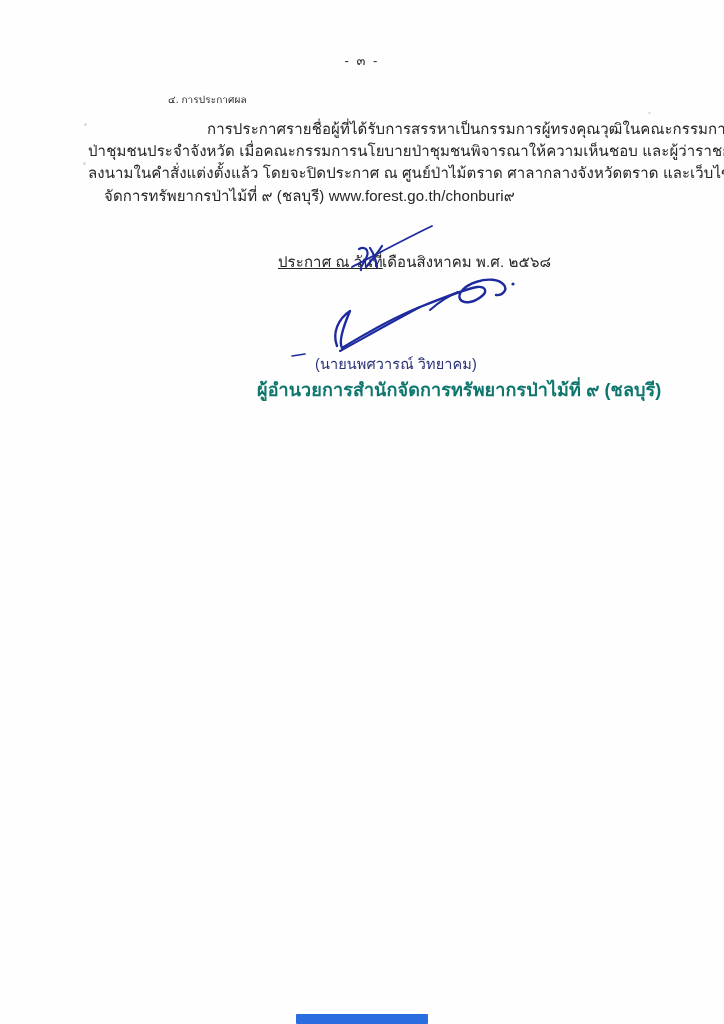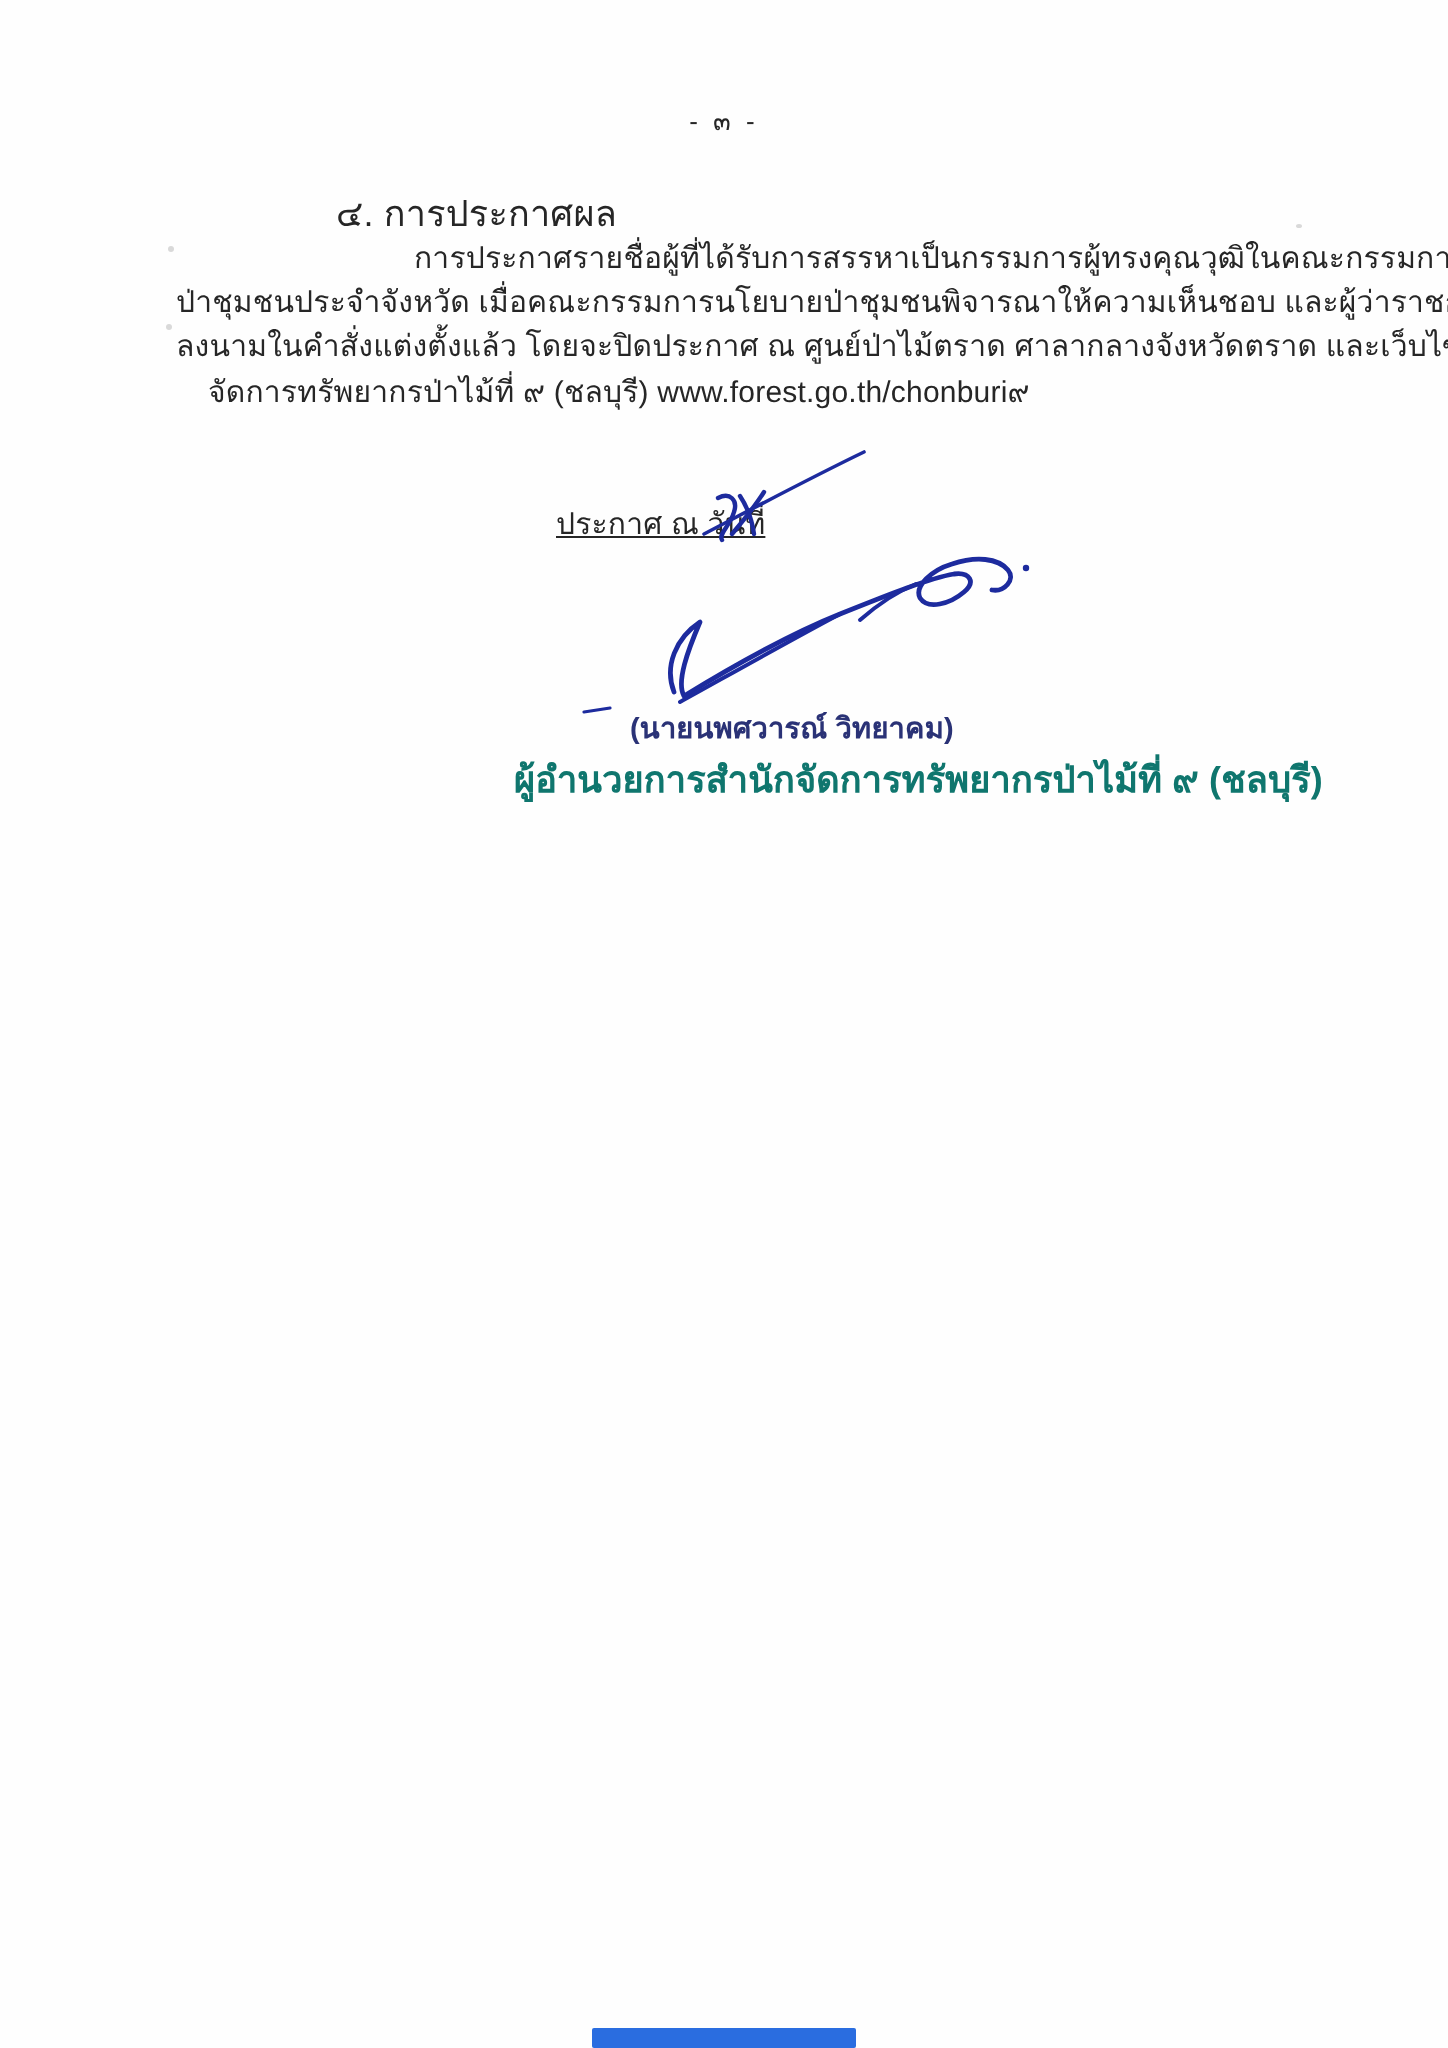--- a/index.html
+++ b/index.html
@@ -27,36 +27,36 @@
     left: 0;
     right: 0;
     top: 50px;
     text-align: center;
     font-size: 13px;
     letter-spacing: 2px;
   }
   .heading {
     left: 168px;
     top: 92px;
-    font-size: 18px;
+    font-size: 10px;
   }
   .para-line0 { left: 207px; top: 117px; }
   .para-line1 { left: 88px;  top: 139px; }
   .para-line2 { left: 88px;  top: 161px; }
   .para-line3 { left: 104px;  top: 184px; }
 
   .date-prefix { left: 278px; top: 250px; text-decoration: underline; }
   .date-suffix { left: 382px; top: 250px; }
 
   .sig-name {
     left: 315px;
     top: 352px;
     font-size: 14.5px;
     color: #2a3276;
-    font-weight: bold;
+    font-weight: normal;
   }
   .sig-title {
     left: 257px;
     top: 375px;
     font-size: 18px;
     color: #0f766e;
     font-weight: bold;
   }
   .signature-svg {
     position: absolute;
@@ -93,20 +93,21 @@
   <div class="txt page-number">- ๓ -</div>
 
   <div class="txt heading">๔. การประกาศผล</div>
 
   <div class="txt para-line0">การประกาศรายชื่อผู้ที่ได้รับการสรรหาเป็นกรรมการผู้ทรงคุณวุฒิในคณะกรรมการ</div>
   <div class="txt para-line1">ป่าชุมชนประจำจังหวัด เมื่อคณะกรรมการนโยบายป่าชุมชนพิจารณาให้ความเห็นชอบ และผู้ว่าราชการจังหวัด</div>
   <div class="txt para-line2">ลงนามในคำสั่งแต่งตั้งแล้ว โดยจะปิดประกาศ ณ ศูนย์ป่าไม้ตราด ศาลากลางจังหวัดตราด และเว็บไซต์สำนัก</div>
   <div class="txt para-line3">จัดการทรัพยากรป่าไม้ที่ ๙ (ชลบุรี) www.forest.go.th/chonburi๙</div>
 
   <div class="txt date-prefix">ประกาศ ณ วันที่</div>
+  <div class="txt date-suffix">เดือนสิงหาคม พ.ศ. ๒๕๖๘</div>
 
   <svg class="signature-svg" viewBox="0 0 260 165">
     <g fill="none" stroke="#1d2b9e" stroke-linecap="round" stroke-linejoin="round">
 
       <path d="M 79 34 c 6 -3 10 1 8 7 c -2 7 -8 11 -6 14" stroke-width="2.2"></path>
       <path d="M 90 33 c 4 6 6 12 7 19 m 5 -21 c -5 8 -11 15 -16 21" stroke-width="2.2"></path>
 
       <path d="M 72 52 C 95 40 125 24 152 11" stroke-width="1.8"></path>
 
       <path d="M 57 131 C 52 118 58 104 70 96 C 64 110 58 126 62 133 C 80 122 110 104 140 92 C 165 82 185 74 197 72 C 205 71 208 76 202 81 C 195 87 184 90 180 84 C 177 78 186 70 196 67 C 208 63 219 64 224 70 C 228 75 222 81 216 80" stroke-width="2.4"></path>

